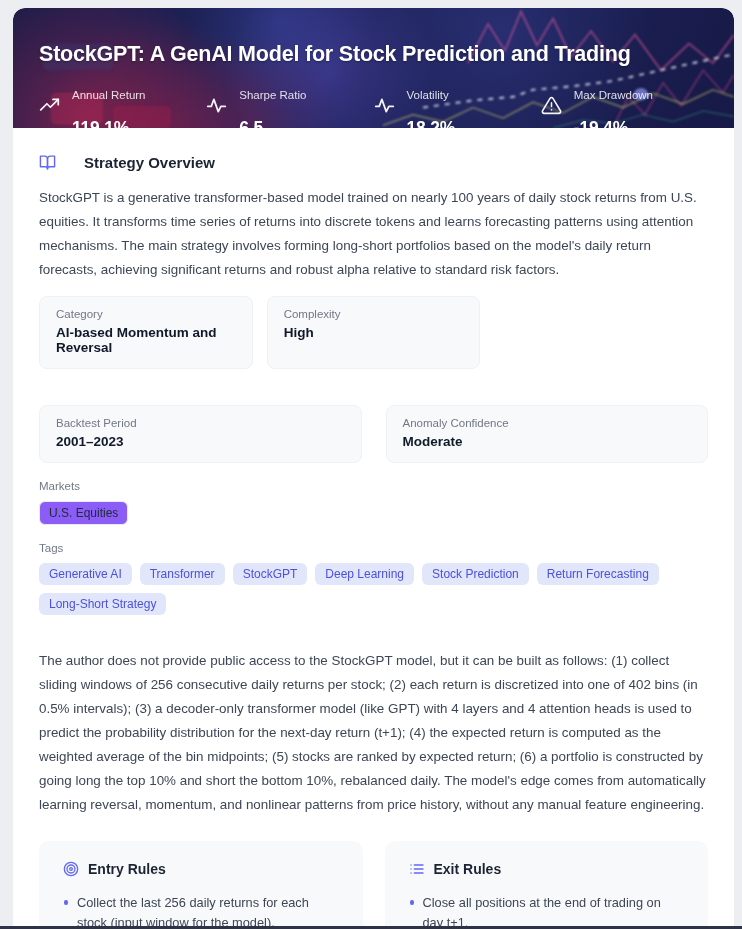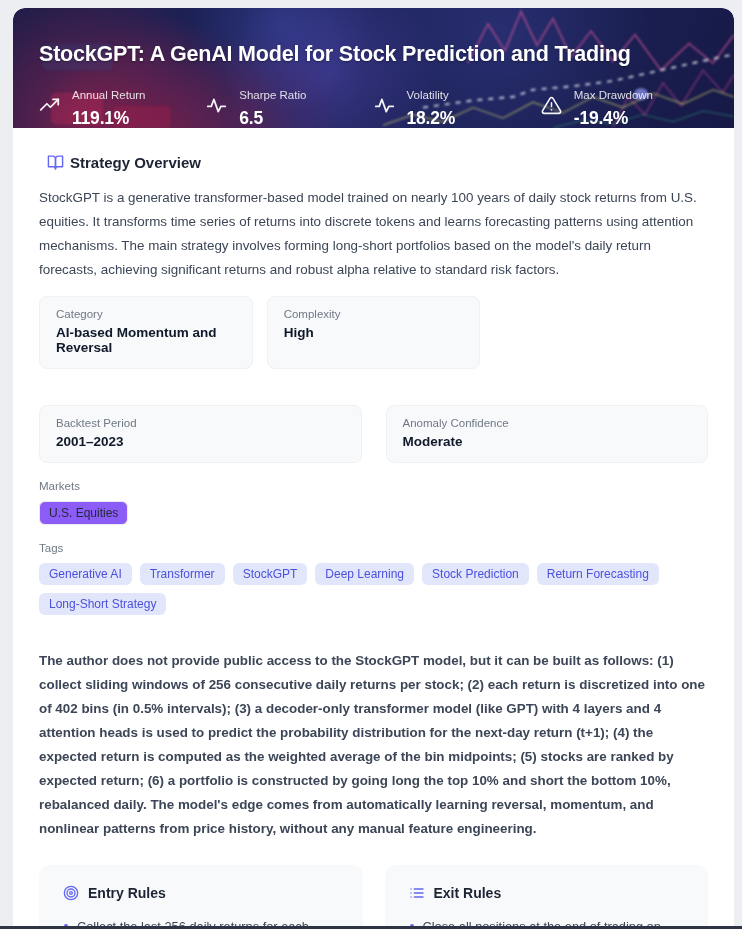--- a/index.html
+++ b/index.html
@@ -27,45 +27,45 @@
   }
   .hero-lines{position:absolute;inset:0;width:100%;height:100%;}
   .hero-inner{position:relative;padding:26px 26px 0;z-index:2;}
   .hero h1{
     margin:8px 0 21px;font-size:21.5px;line-height:1.2;font-weight:700;color:#ffffff;
     letter-spacing:-0.2px;text-shadow:0 1px 2px rgba(0,0,0,.35);
   }
   .stats{display:flex;}
   .stat{flex:1;display:flex;align-items:flex-start;gap:12px;}
   .stat-icon{flex:0 0 auto;margin-top:6px;color:#ffffff;opacity:.95;}
-  .stat-label{font-size:11.5px;color:rgba(255,255,255,.85);margin-bottom:7px;}
+  .stat-label{font-size:11.5px;color:rgba(255,255,255,.85);margin-bottom:17px;}
   .stat-value{font-size:17.5px;font-weight:700;color:#ffffff;letter-spacing:-0.2px;}
   
   .content{padding:26px 26px 0;}
-  .section-head{display:flex;align-items:center;gap:6px;margin:0 8px 15px;}
+  .section-head{display:flex;align-items:center;gap:28px;margin:0 0 15px;}
   .section-head .s-icon{color:#6467f2;display:flex;}
   .section-title{font-size:15px;font-weight:700;color:#1c2433;}
   .para{font-size:13.4px;color:#3c4656;line-height:24px;margin:0 0 14px;}
   .grid3{display:grid;grid-template-columns:repeat(3,1fr);gap:14px;margin-bottom:0;}
   .grid2{display:grid;grid-template-columns:1fr 1fr;gap:24px;margin-top:36px;}
   .info-card{background:#f8f9fb;border:1px solid #f0f1f4;border-radius:8px;padding:11px 16px 13px;}
   .info-label{font-size:11.5px;color:#707885;margin-bottom:5px;}
   .info-value{font-size:13.5px;font-weight:700;color:#10192a;}
   .field-label{font-size:11.5px;color:#707885;margin:17px 0 9px;}
   .badges{display:flex;flex-wrap:wrap;gap:8px;}
   .badge{
     display:inline-block;background:#8b5cf6;border:1px solid #e9ebee;color:#222b38;
     font-size:12px;padding:4px 9px;border-radius:6px;
   }
   .tag{
     display:inline-block;background:#e2e6fb;color:#4b50df;
     font-size:12px;padding:4px 10px;border-radius:6px;
   }
   .why{margin-top:34px;}
-  .why .para{margin-bottom:0;font-weight:bold;}
+  .why .para{margin-bottom:0;}
   
   .rules-grid{display:grid;grid-template-columns:1fr 1fr;gap:22px;margin-top:24px;}
   .rule-card{background:#f8f9fb;border-radius:10px;padding:20px 24px 24px;}
   .rule-head{display:flex;align-items:flex-end;gap:9px;margin-bottom:16px;}
   .rule-head .s-icon{color:#6467f2;display:flex;}
   .rule-title{font-size:14px;font-weight:700;color:#1c2433;}
   .rule-list{list-style:none;margin:0;padding:0;}
   .rule-item{
     position:relative;padding-left:14px;font-size:12.8px;line-height:20px;
     color:#3c4656;margin-bottom:13px;

